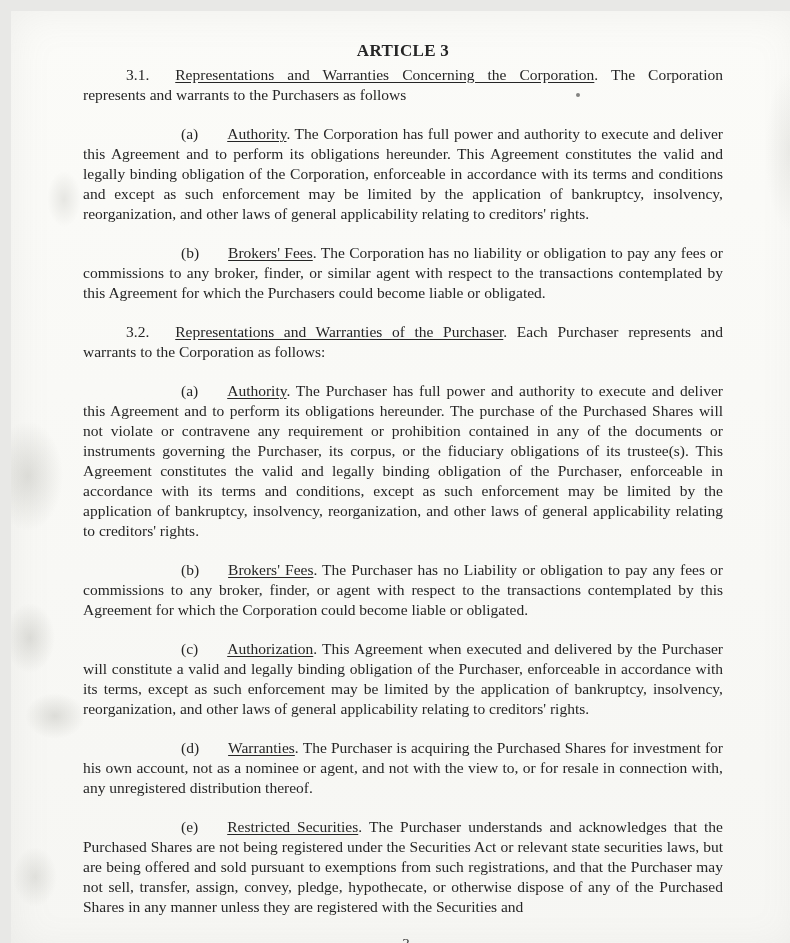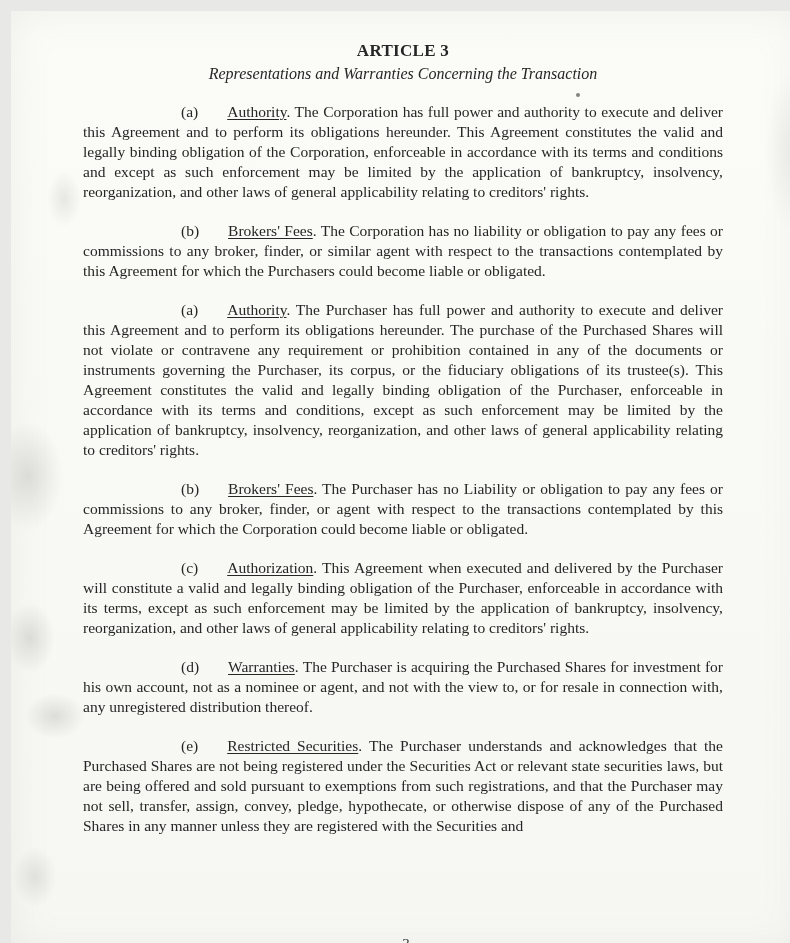--- a/index.html
+++ b/index.html
@@ -89,27 +89,28 @@
   <span class="blob b3"></span>
   <span class="blob b4"></span>
   <span class="blob b5"></span>
   <span class="blob b6"></span>
   <span class="speck"></span>
   <span class="bottom-edge"></span>
 
   <div class="content">
 
     <h1 class="article-heading">ARTICLE 3</h1>
-    <div class="article-subtitle">Representations and Warranties Concerning the Transaction</div>
 
+    <p class="para sec"><span>3.1.</span><span class="gap g1"></span><span class="u">Representations and Warranties Concerning the Corporation</span><span>. The Corporation represents and warrants to the Purchasers as follows</span></p>
 
     <p class="para item"><span>(a)</span><span class="gap g2"></span><span class="u">Authority</span><span>. The Corporation has full power and authority to execute and deliver this Agreement and to perform its obligations hereunder.  This Agreement constitutes the valid and legally binding obligation of the Corporation, enforceable in accordance with its terms and conditions and except as such enforcement may be limited by the application of bankruptcy, insolvency, reorganization, and other laws of general applicability relating to creditors' rights.</span></p>
 
     <p class="para item"><span>(b)</span><span class="gap g2"></span><span class="u">Brokers' Fees</span><span>. The Corporation has no liability or obligation to pay any fees or commissions to any broker, finder, or similar agent with respect to the transactions contemplated by this Agreement for which the Purchasers could become liable or obligated.</span></p>
 
+    <p class="para sec"><span>3.2.</span><span class="gap g1"></span><span class="u">Representations and Warranties of the Purchaser</span><span>. Each Purchaser represents and warrants to the Corporation as follows:</span></p>
 
     <p class="para item"><span>(a)</span><span class="gap g2"></span><span class="u">Authority</span><span>. The Purchaser has full power and authority to execute and deliver this Agreement and to perform its obligations hereunder.  The purchase of the Purchased Shares will not violate or contravene any requirement or prohibition contained in any of the documents or instruments governing the Purchaser, its corpus, or the fiduciary obligations of its trustee(s).  This Agreement constitutes the valid and legally binding obligation of the Purchaser, enforceable in accordance with its terms and conditions, except as such enforcement may be limited by the application of bankruptcy, insolvency, reorganization, and other laws of general applicability relating to creditors' rights.</span></p>
 
     <p class="para item"><span>(b)</span><span class="gap g2"></span><span class="u">Brokers' Fees</span><span>. The Purchaser has no Liability or obligation to pay any fees or commissions to any broker, finder, or agent with respect to the transactions contemplated by this Agreement for which the Corporation could become liable or obligated.</span></p>
 
     <p class="para item"><span>(c)</span><span class="gap g2"></span><span class="u">Authorization</span><span>. This Agreement when executed and delivered by the Purchaser will constitute a valid and legally binding obligation of the Purchaser, enforceable in accordance with its terms, except as such enforcement may be limited by the application of bankruptcy, insolvency, reorganization, and other laws of general applicability relating to creditors' rights.</span></p>
 
     <p class="para item"><span>(d)</span><span class="gap g2"></span><span class="u">Warranties</span><span>.  The Purchaser is acquiring the Purchased Shares for investment for his own account, not as a nominee or agent, and not with the view to, or for resale in connection with, any unregistered distribution thereof.</span></p>
 
     <p class="para item"><span>(e)</span><span class="gap g2"></span><span class="u">Restricted Securities</span><span>.  The Purchaser understands and acknowledges that the Purchased Shares are not being registered under the Securities Act or relevant state securities laws, but are being offered and sold pursuant to exemptions from such registrations, and that the Purchaser may not sell, transfer, assign, convey, pledge, hypothecate, or otherwise dispose of any of the Purchased Shares in any manner unless they are registered with the Securities and</span></p>

